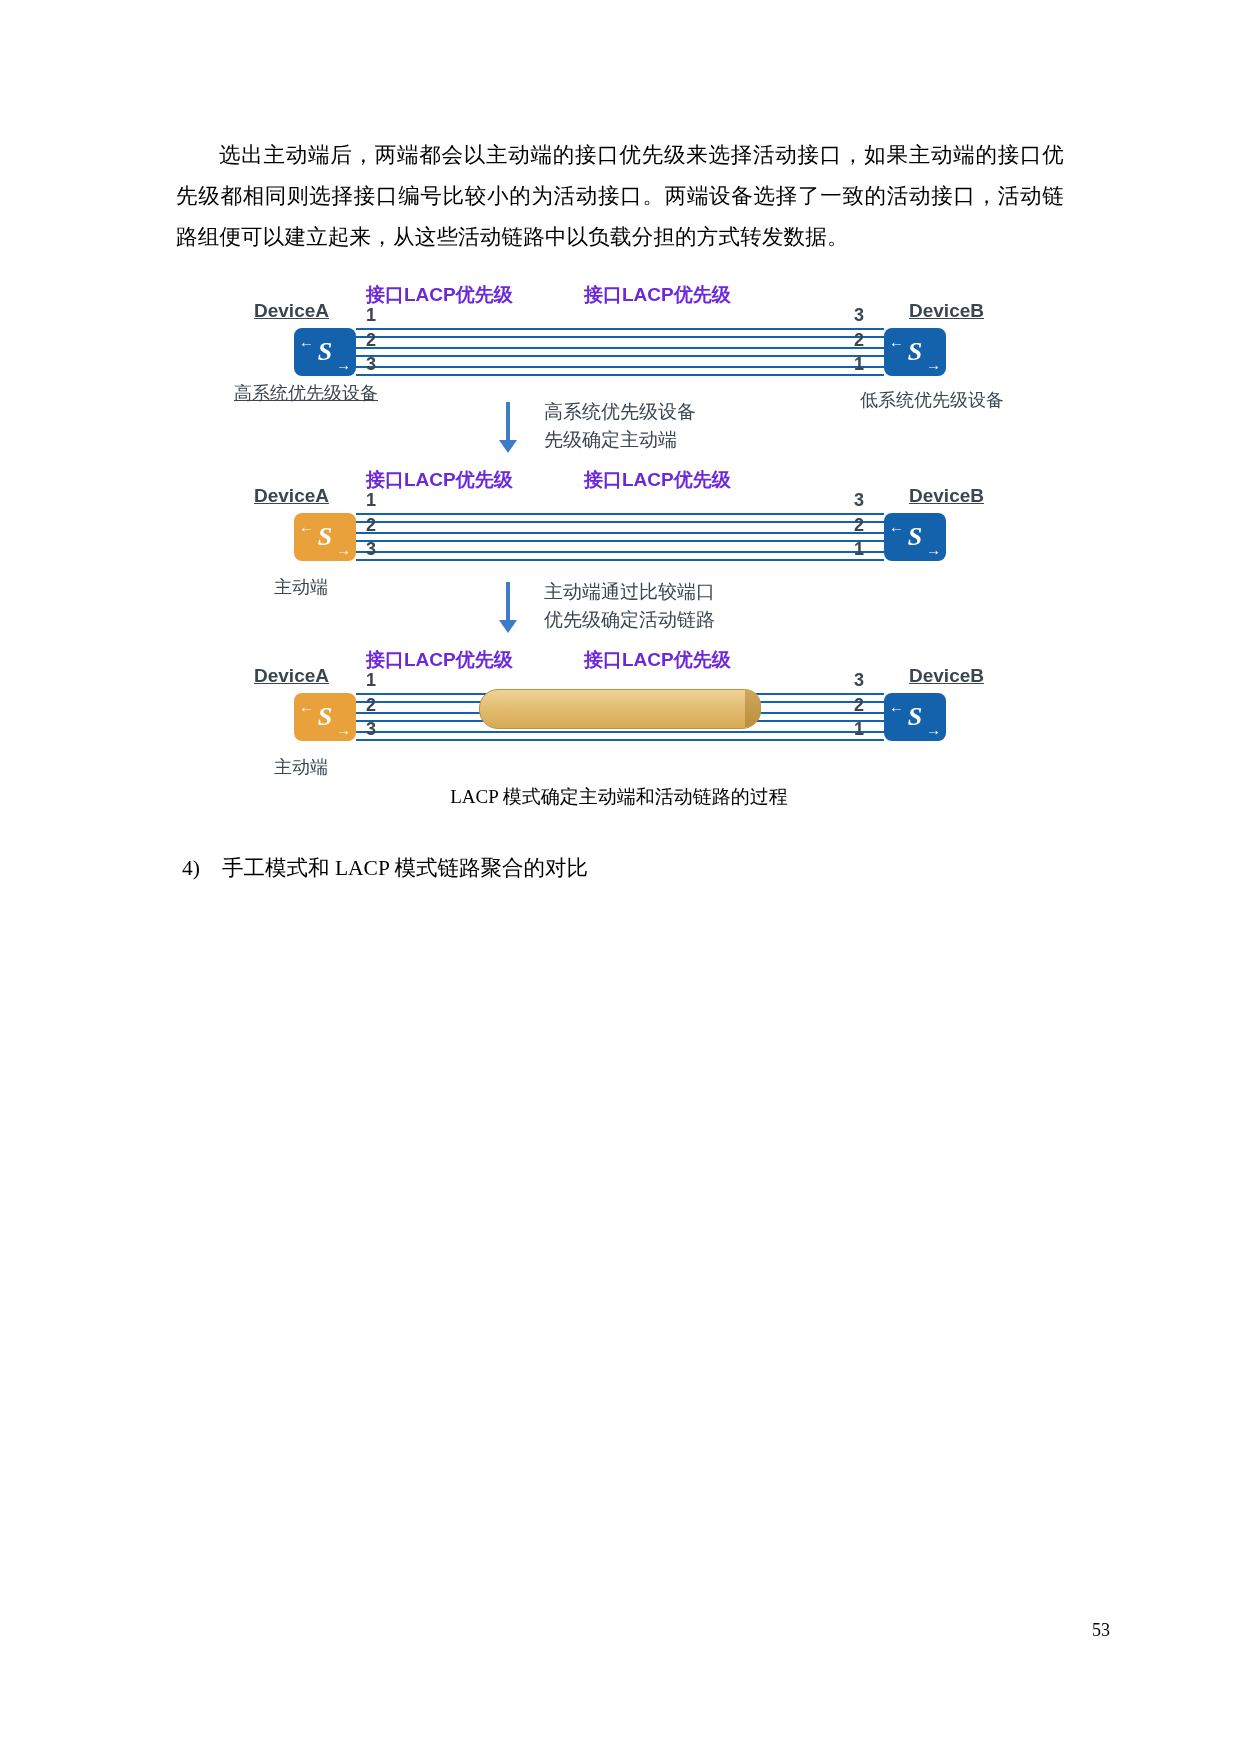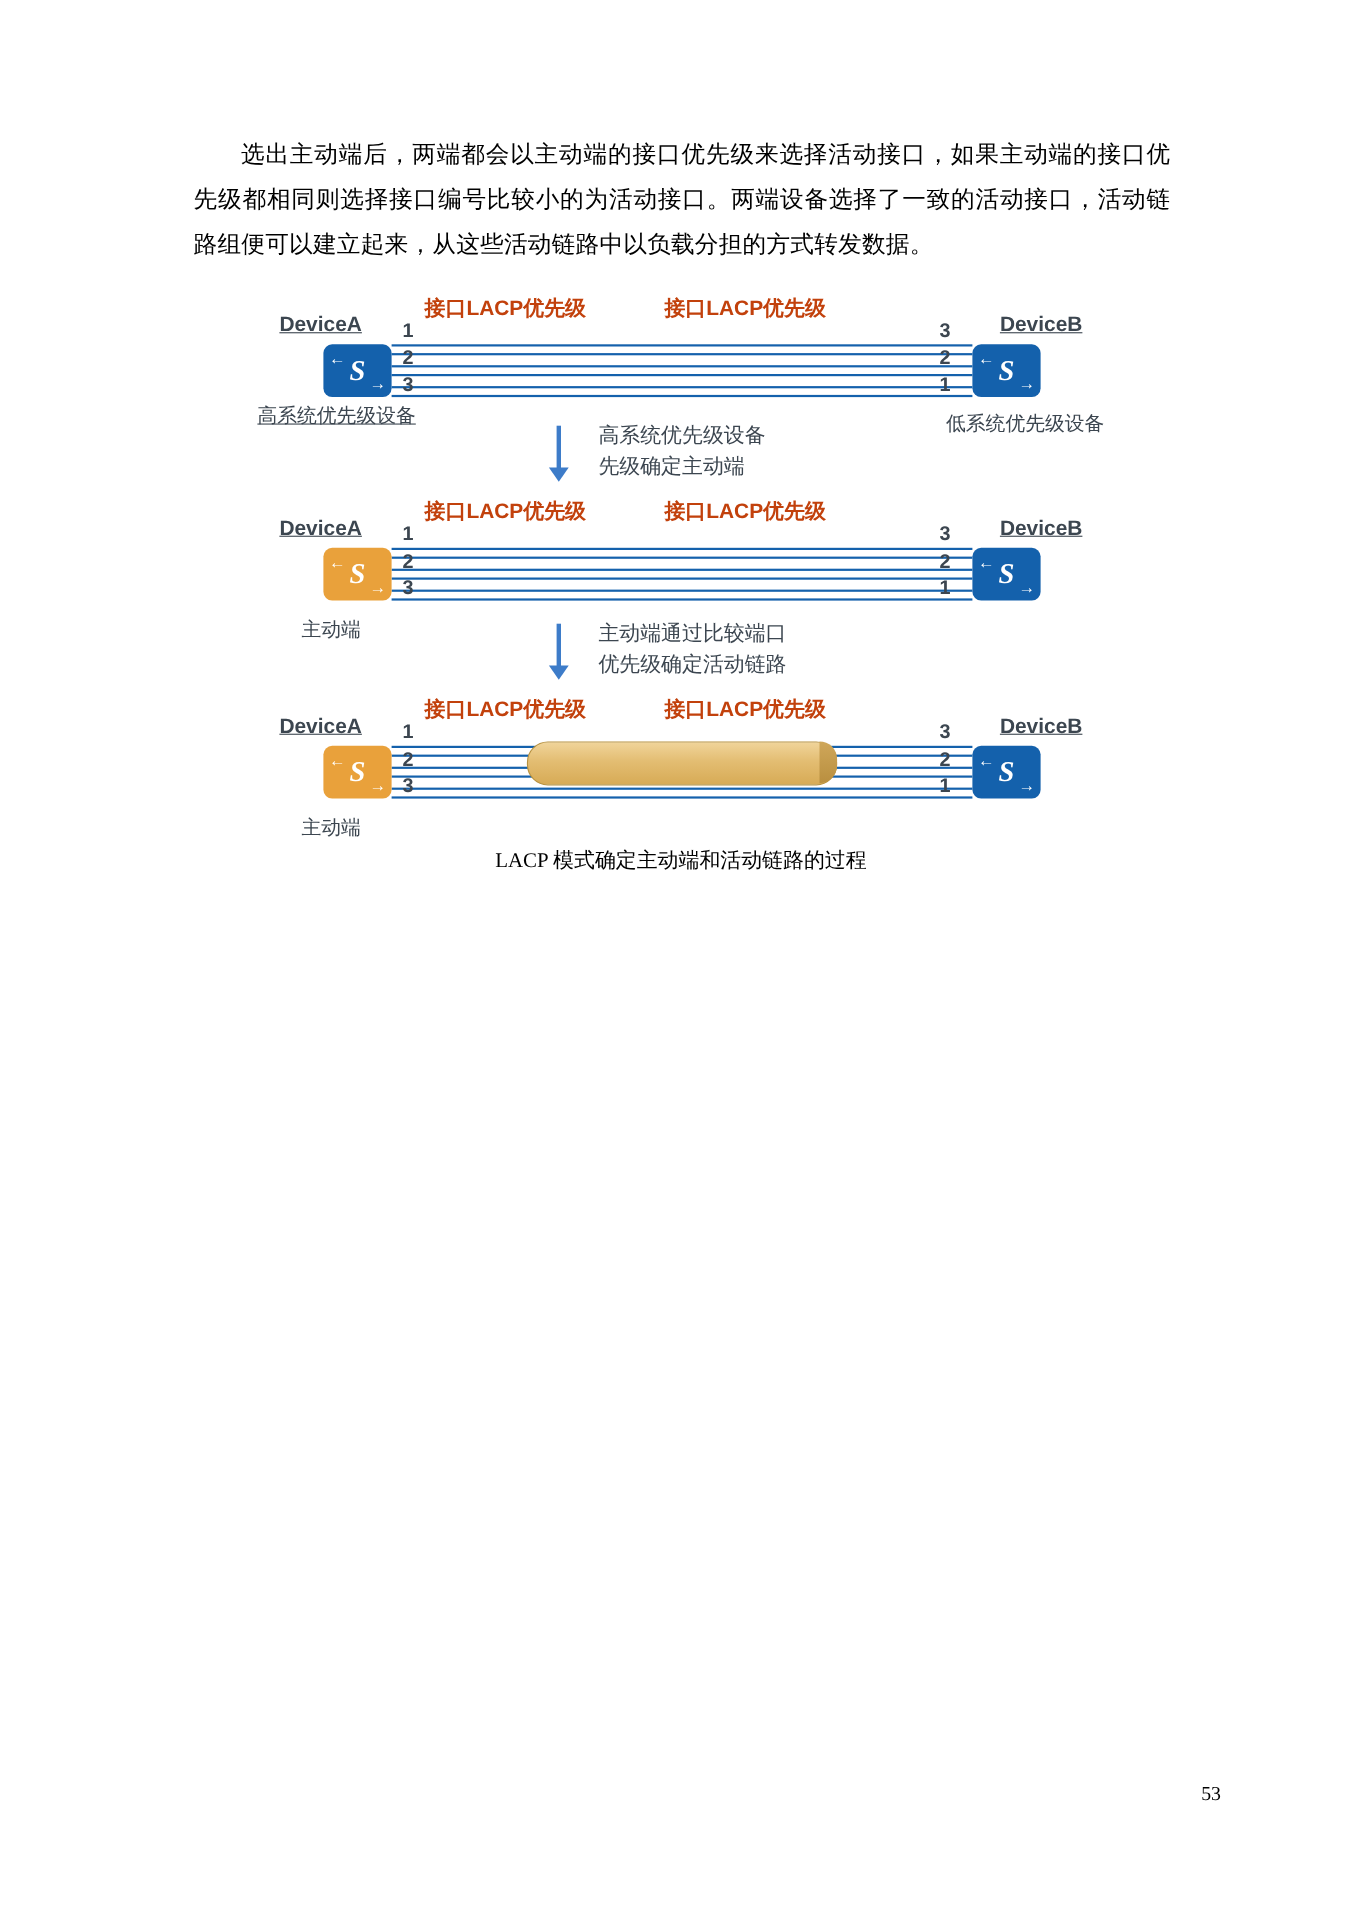--- a/index.html
+++ b/index.html
@@ -21,21 +21,21 @@
     left:176px; top:120px;
     width:888px;
   }
   p.body-text {
     margin:0;
     font-size:21.5px;
     line-height:41px;
     text-align:justify;
     letter-spacing:0.2px;
   }
-  p.body-text.indent { text-indent:2em; }
+  p.body-text.indent { text-indent:2em;margin-top:15px; }
 
   
   .figure {
     margin-top:14px;
     position:relative;
     width:888px;
     height:560px;
   }
   .fig-inner {
     position:absolute;
@@ -57,23 +57,22 @@
     white-space:nowrap;
     text-decoration:underline;
   }
   .devA { left:0px; top:18px; }
   .devB { right:0px; top:18px; }
 
   .hdr {
     position:absolute;
     font-size:19px;
     font-weight:bold;
-    color:#c2410c;
+    color:#6d28d9;
     white-space:nowrap;
-    margin-left:20px;
   }
   .hdrL { left:112px; top:0px; }
   .hdrR { left:330px; top:0px; }
 
   .sw {
     position:absolute;
     width:62px; height:48px;
     border-radius:8px;
     top:46px;
   }
@@ -337,17 +336,20 @@
             <span class="arr-bot">→</span>
           </div>
 
           <div class="sysnote" style="position:absolute;left:20px;top:108px;">主动端</div>
         </div>
 
         <div class="fig-caption">LACP 模式确定主动端和活动链路的过程</div>
       </div>
     </div>
 
+    <div class="list-line">
+      <span class="num">4)</span><span>手工模式和 LACP 模式链路聚合的对比</span>
+    </div>
 
   </div>
 
   <div class="pagenum">53</div>
 </div>
 
 </body></html>

